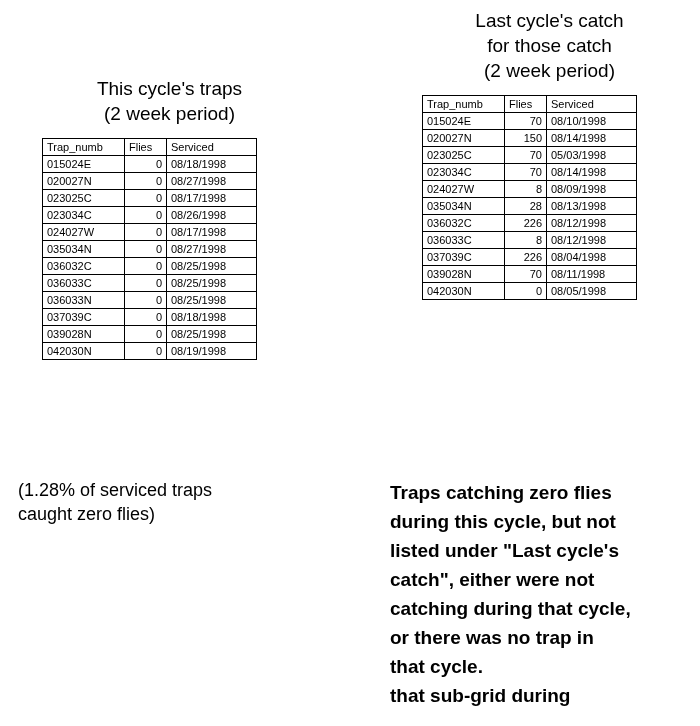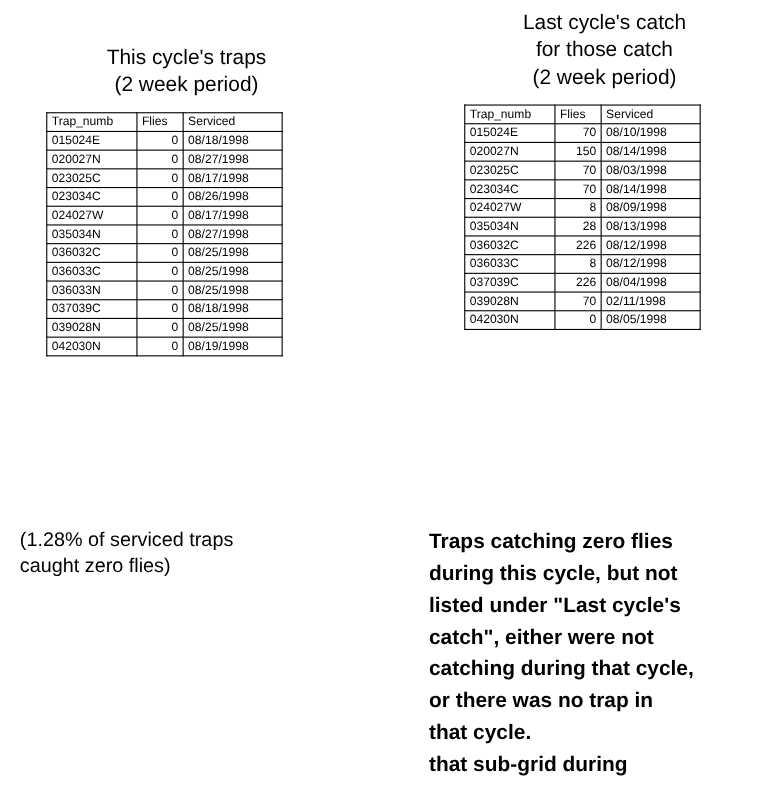--- a/index.html
+++ b/index.html
@@ -26,21 +26,21 @@
 
   .panel-heading {
     font-size: 19px;
     line-height: 25px;
     text-align: center;
     margin: 0 0 12px 0;
     font-weight: normal;
   }
   .panel-heading .hline { display: block; }
 
-  #left-panel .panel-heading { width: 255px; }
+  #left-panel .panel-heading { width: 255px; margin-top: 36px; }
   #right-panel .panel-heading { width: 255px; text-align: center; }
 
   table.trap-table {
     border-collapse: collapse;
     font-size: 11px;
     background: #ffffff;
   }
   table.trap-table th,
   table.trap-table td {
     border: 1px solid #000000;
@@ -202,21 +202,21 @@
         <td class="c-serviced">08/10/1998</td>
       </tr>
       <tr>
         <td class="c-trap">020027N</td>
         <td class="c-flies">150</td>
         <td class="c-serviced">08/14/1998</td>
       </tr>
       <tr>
         <td class="c-trap">023025C</td>
         <td class="c-flies">70</td>
-        <td class="c-serviced">08/03/1998</td>
+        <td class="c-serviced">05/03/1998</td>
       </tr>
       <tr>
         <td class="c-trap">023034C</td>
         <td class="c-flies">70</td>
         <td class="c-serviced">08/14/1998</td>
       </tr>
       <tr>
         <td class="c-trap">024027W</td>
         <td class="c-flies">8</td>
         <td class="c-serviced">08/09/1998</td>
@@ -237,21 +237,21 @@
         <td class="c-serviced">08/12/1998</td>
       </tr>
       <tr>
         <td class="c-trap">037039C</td>
         <td class="c-flies">226</td>
         <td class="c-serviced">08/04/1998</td>
       </tr>
       <tr>
         <td class="c-trap">039028N</td>
         <td class="c-flies">70</td>
-        <td class="c-serviced">02/11/1998</td>
+        <td class="c-serviced">08/11/1998</td>
       </tr>
       <tr>
         <td class="c-trap">042030N</td>
         <td class="c-flies">0</td>
         <td class="c-serviced">08/05/1998</td>
       </tr>
     </tbody>
   </table>
 </div>
 

